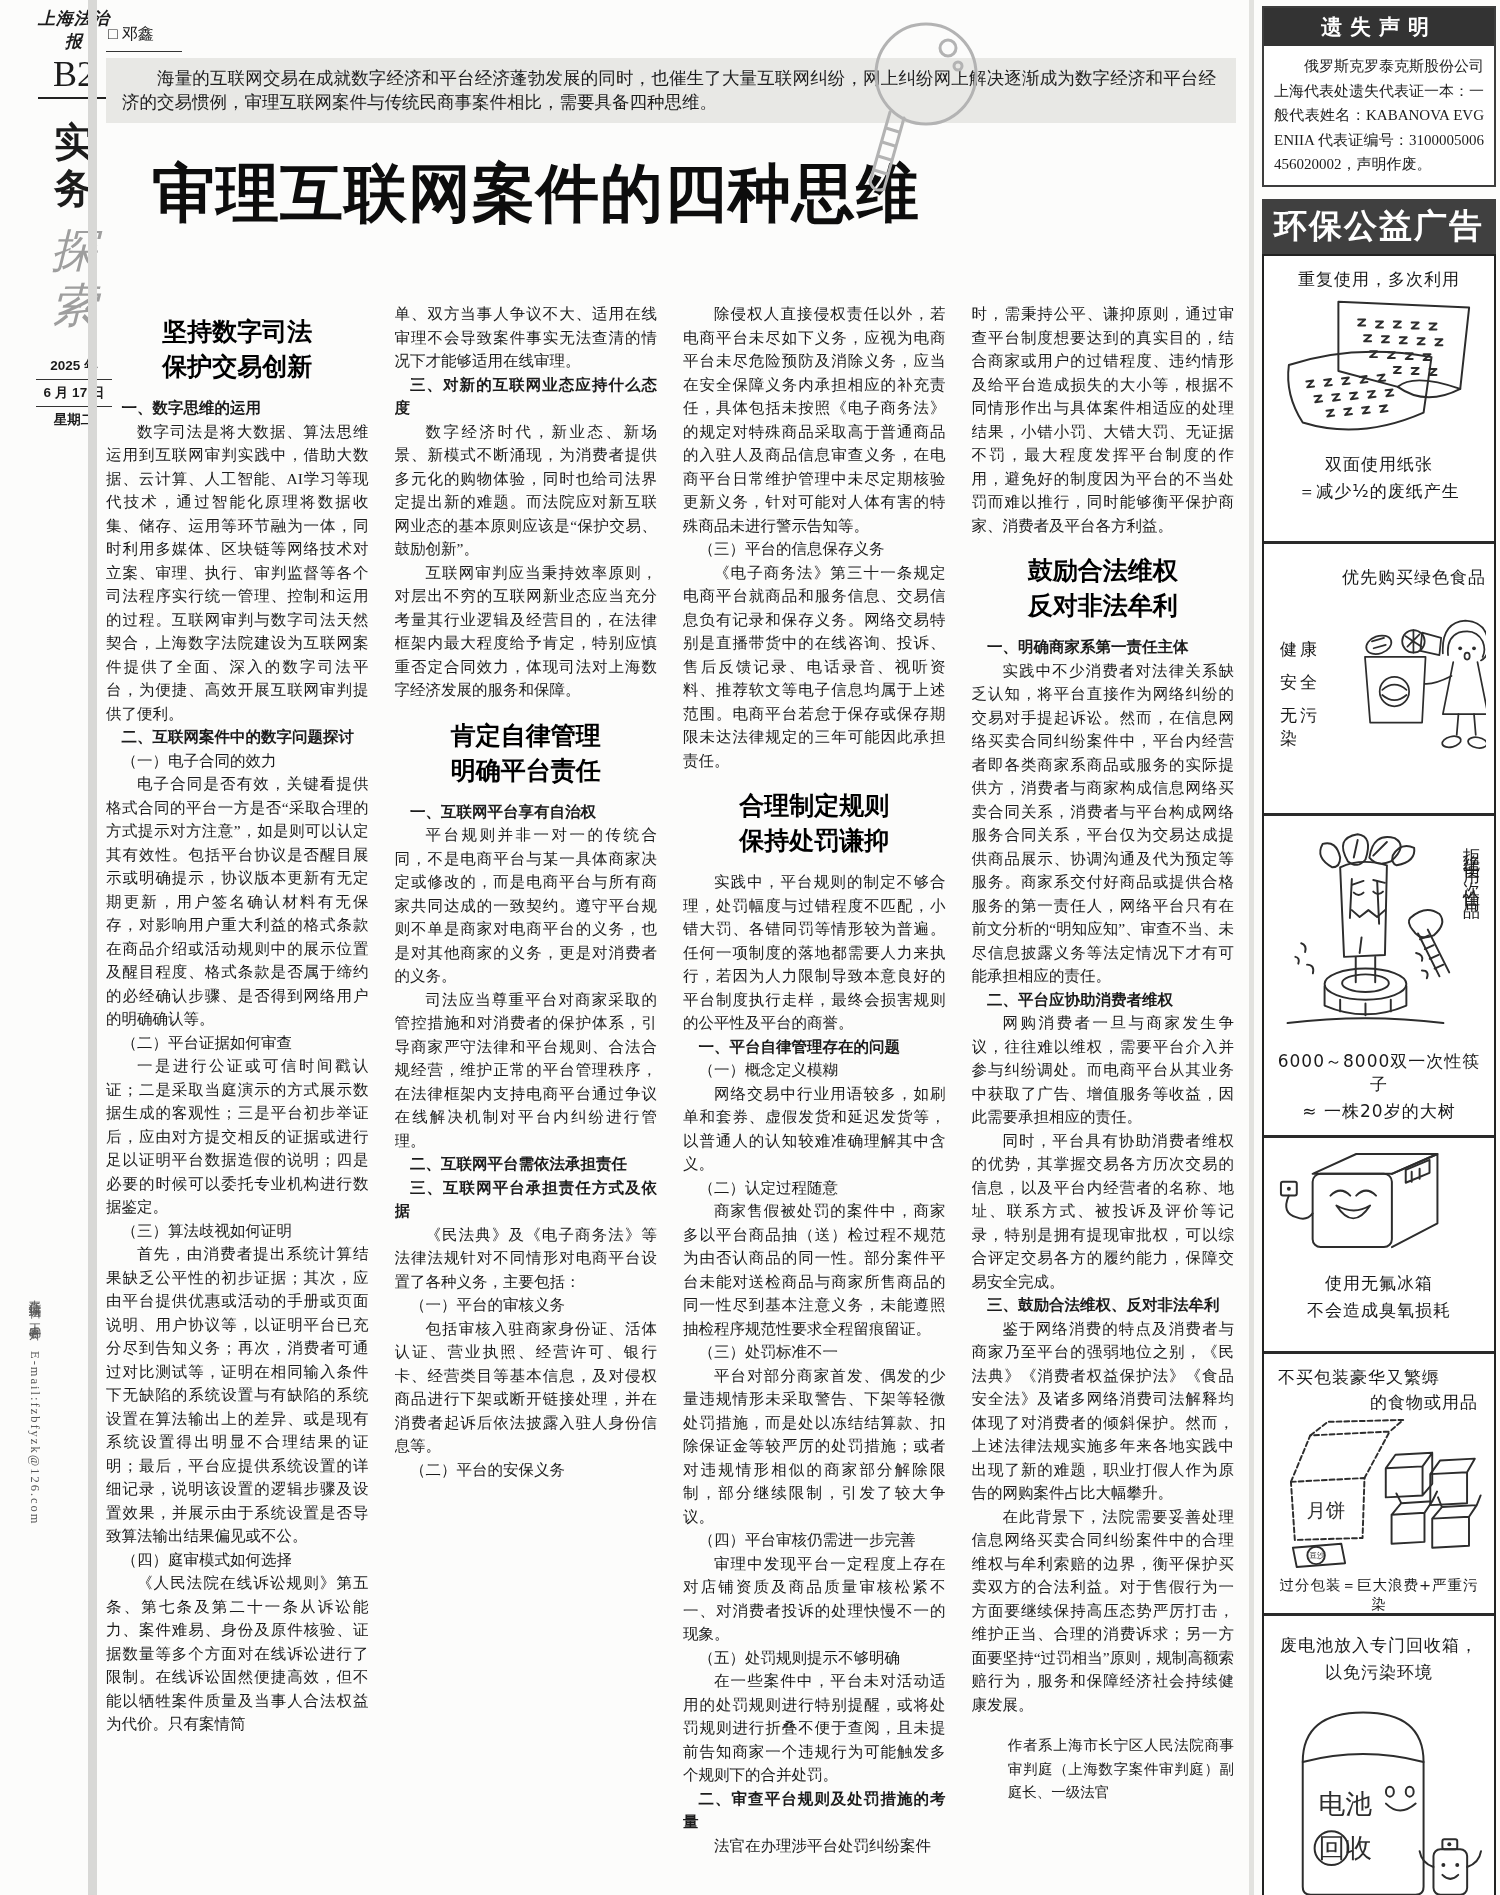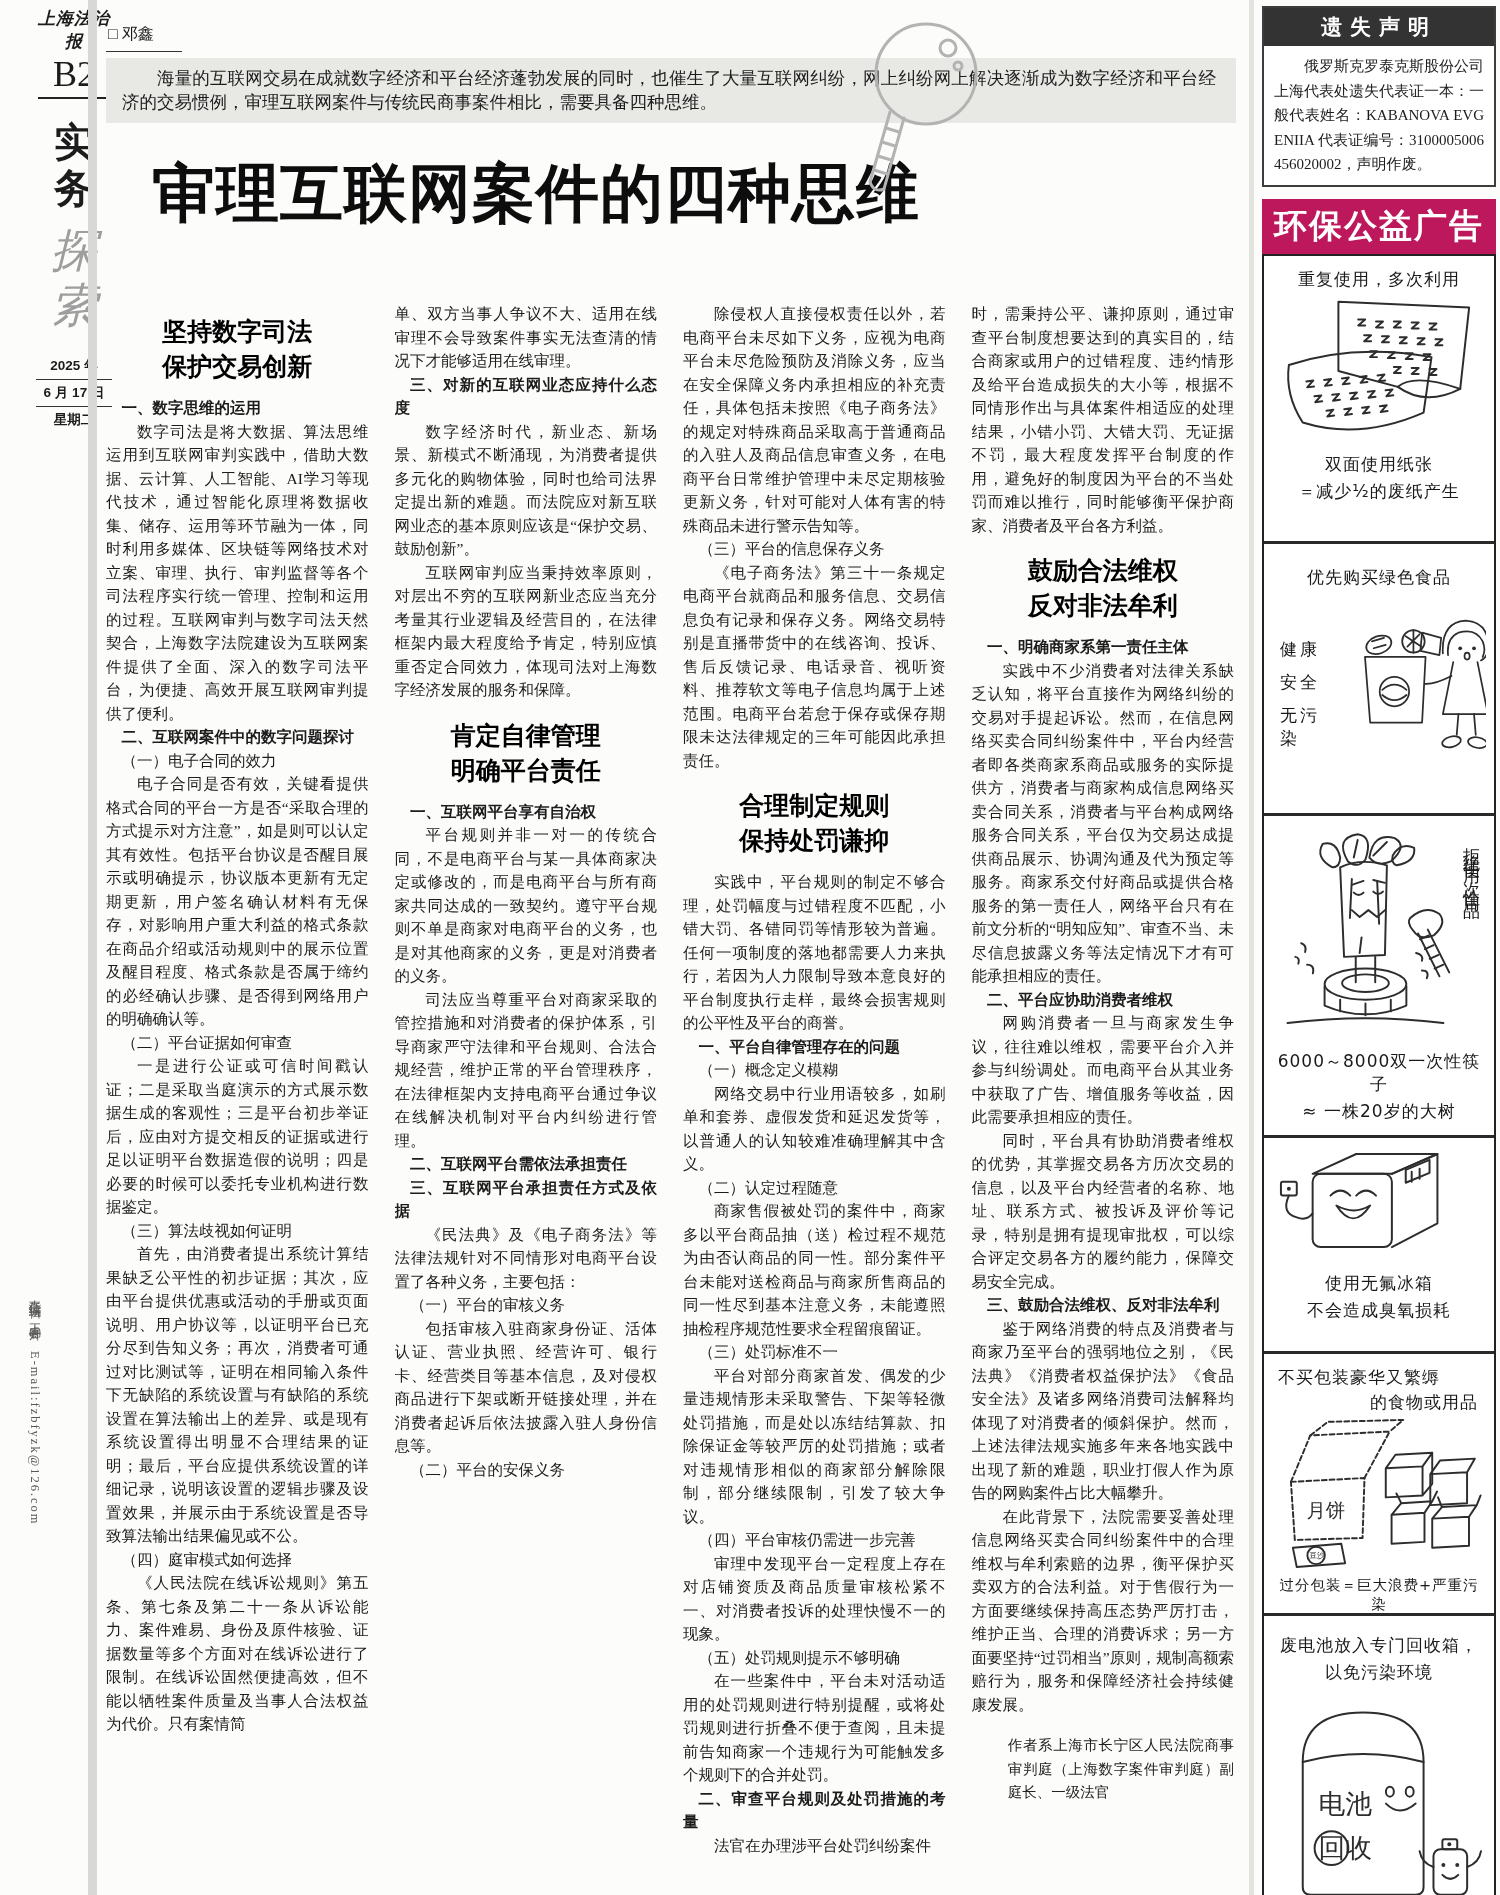--- a/index.html
+++ b/index.html
@@ -49,21 +49,21 @@
   .cont{text-indent:0;margin:0;}
   .author{margin:18px 0 0 2.5em;font-size:14.5px;color:#222;text-align:justify;}
   
   .side-rail{position:absolute;left:1249px;top:0;width:5px;height:100%;background:#e2e2df;}
   .sidebar{position:absolute;left:1262px;top:0;width:234px;height:100%;}
   .loss-box{border:2px solid #3d3d3d;margin-top:6px;background:#fff;}
   .loss-title{background:#333;color:#fff;text-align:center;font-size:21px;font-weight:bold;
               letter-spacing:8px;padding:5px 0;font-family:"Liberation Sans",sans-serif;}
   .loss-body{padding:8px 10px;font-size:15px;line-height:24.5px;text-align:justify;
              text-indent:2em;margin:0;word-break:break-all;}
-  .ad-banner{margin-top:12px;background:#be185d;color:#fff;text-align:center;font-weight:bold;
+  .ad-banner{margin-top:12px;background:#404040;color:#fff;text-align:center;font-weight:bold;
              font-size:33px;letter-spacing:2px;padding:5px 0;
              font-family:"Liberation Sans",sans-serif;}
   .ad-box{border:2px solid #222;background:#fff;}
   .panel{border-bottom:3px solid #2a2a2a;padding:8px 8px;position:relative;
          box-sizing:border-box;overflow:hidden;}
   .panel:last-child{border-bottom:none;}
   .hand{font-family:"DejaVu Sans",sans-serif;color:#1a1a1a;}
   .cap{font-size:17px;letter-spacing:1px;text-align:center;margin:4px 0;}
   .cap.sm{font-size:14.5px;}
   .vert-cap{position:absolute;right:10px;top:18px;writing-mode:vertical-rl;
@@ -238,21 +238,21 @@
                 <use href="#zg" x="86" y="114"></use>
                 <use href="#zg" x="104" y="115"></use>
             </g>
           </svg>
         </div>
         <div class="hand cap">双面使用纸张</div>
         <div class="hand cap">＝减少½的废纸产生</div>
       </div>
 
       <div class="panel" style="height:272px;">
-        <div class="hand cap" style="margin-top:14px;">优先购买绿色食品</div>
+        <div class="hand cap" style="margin-top:14px;text-align:right;">优先购买绿色食品</div>
         <div style="display:flex;align-items:flex-end;">
           <div class="hand trio" style="padding:0 0 18px 8px;">
             <span>健康</span>
             <span>安全</span>
             <span>无污染</span>
           </div>
           <svg width="150" height="185" viewBox="0 0 170 190">
             <path class="sk" d="M30 62 L100 62 L96 138 L36 138 Z"></path>
             <circle class="sk" cx="64" cy="102" r="17"></circle>
             <path class="sk" d="M50 100 q14 -12 28 0 M50 106 q14 12 28 0"></path>

